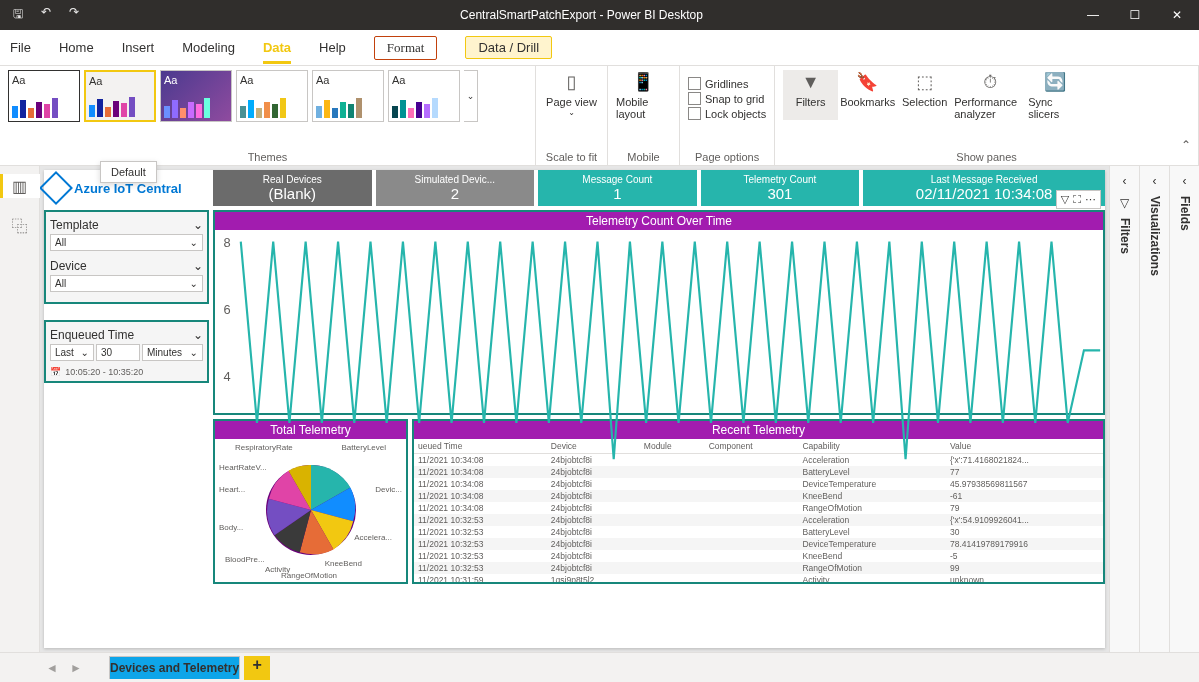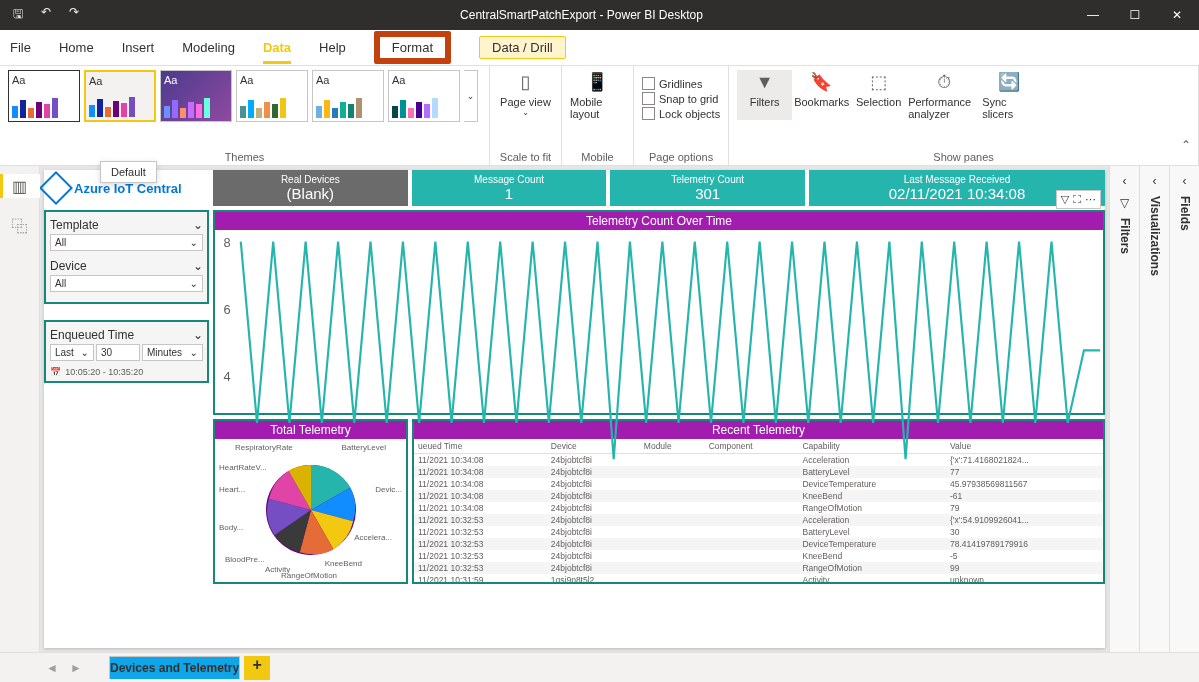--- a/index.html
+++ b/index.html
@@ -6,21 +6,21 @@
 body { width:1199px; height:682px; background:#f3f2f1; overflow:hidden; font-size:12px; color:#323130; }
 .titlebar { height:30px; background:#302e2c; color:#fff; display:flex; align-items:center; padding:0 8px; }
 .titlebar .qa { display:flex; gap:8px; }
 .titlebar .qa span { width:20px; text-align:center; opacity:.9; }
 .titlebar .title { flex:1; text-align:center; font-size:12px; }
 .titlebar .winbtns { display:flex; gap:14px; }
 .titlebar .winbtns span { width:28px; text-align:center; }
 .menubar { height:36px; background:#fff; border-bottom:1px solid #e1dfdd; display:flex; align-items:center; padding:0 10px; gap:28px; }
 .menubar .m { font-size:13px; cursor:pointer; }
 .menubar .m.active { font-weight:600; color:#f2c811; border-bottom:3px solid #f2c811; padding-bottom:6px; margin-bottom:-9px; }
-.menubar .m.ctx { background:#fff; border:6px solid #c2410c; padding:3px 12px; border-radius:2px; }
+.menubar .m.ctx { background:#fff; border:1px solid #c2410c; padding:3px 12px; border-radius:2px;font-family:Liberation Serif, serif; }
 .menubar .m.ctx2 { background:#fff4ce; border:1px solid #f2c811; padding:3px 12px; border-radius:2px; }
 .ribbon { height:100px; background:#fff; border-bottom:1px solid #e1dfdd; display:flex; position:relative; }
 .ribgrp { border-right:1px solid #e1dfdd; padding:4px 8px 0 8px; display:flex; flex-direction:column; }
 .ribgrp .lbl { text-align:center; font-size:11px; color:#605e5c; margin-top:auto; padding-bottom:2px; }
 .themes { display:flex; gap:4px; align-items:flex-start; }
 .theme { width:72px; height:52px; border:1px solid #c8c6c4; background:#fff; padding:3px; display:flex; flex-direction:column; justify-content:space-between; cursor:pointer; }
 .theme.sel { border:1px solid #323130; }
 .theme.hover { border:2px solid #f2c811; background:#f3f2f1; }
 .theme .aa { font-size:11px; }
 .theme .bars { display:flex; gap:2px; align-items:flex-end; height:22px; }
@@ -100,21 +100,21 @@
   <span class="m">Insert</span>
   <span class="m">Modeling</span>
   <span class="m active">Data</span>
   <span class="m">Help</span>
   <span class="m ctx">Format</span>
   <span class="m ctx2">Data / Drill</span>
 </div>
 
 <div class="ribbon">
   <span class="collapse">⌃</span>
-  <div class="ribgrp" style="width:490px">
+  <div class="ribgrp" style="width:536px">
     <div class="themes">
       <div class="theme sel">
           <span class="aa">Aa</span>
           <div class="bars">
             <span style="height:12px;background:#118dff"></span>
             <span style="height:18px;background:#12239e"></span>
             <span style="height:10px;background:#e66c37"></span>
             <span style="height:16px;background:#6b007b"></span>
             <span style="height:14px;background:#e044a7"></span>
             <span style="height:20px;background:#744ec2"></span>
@@ -251,20 +251,24 @@
   <div class="canvas">
     <div class="report">
       <div class="rtop">
         <div class="logo">
             <span class="hex"></span>
             <span>Azure IoT Central</span>
           </div>
         <div class="kpi grey">
             <span>Real Devices</span>
             <span class="v">(Blank)</span>
+          </div>
+        <div class="kpi dgrey">
+            <span>Simulated Devic...</span>
+            <span class="v">2</span>
           </div>
         <div class="kpi teal">
             <span>Message Count</span>
             <span class="v">1</span>
           </div>
         <div class="kpi teal">
             <span>Telemetry Count</span>
             <span class="v">301</span>
           </div>
         <div class="kpi teal tealb" style="flex:1.5">

